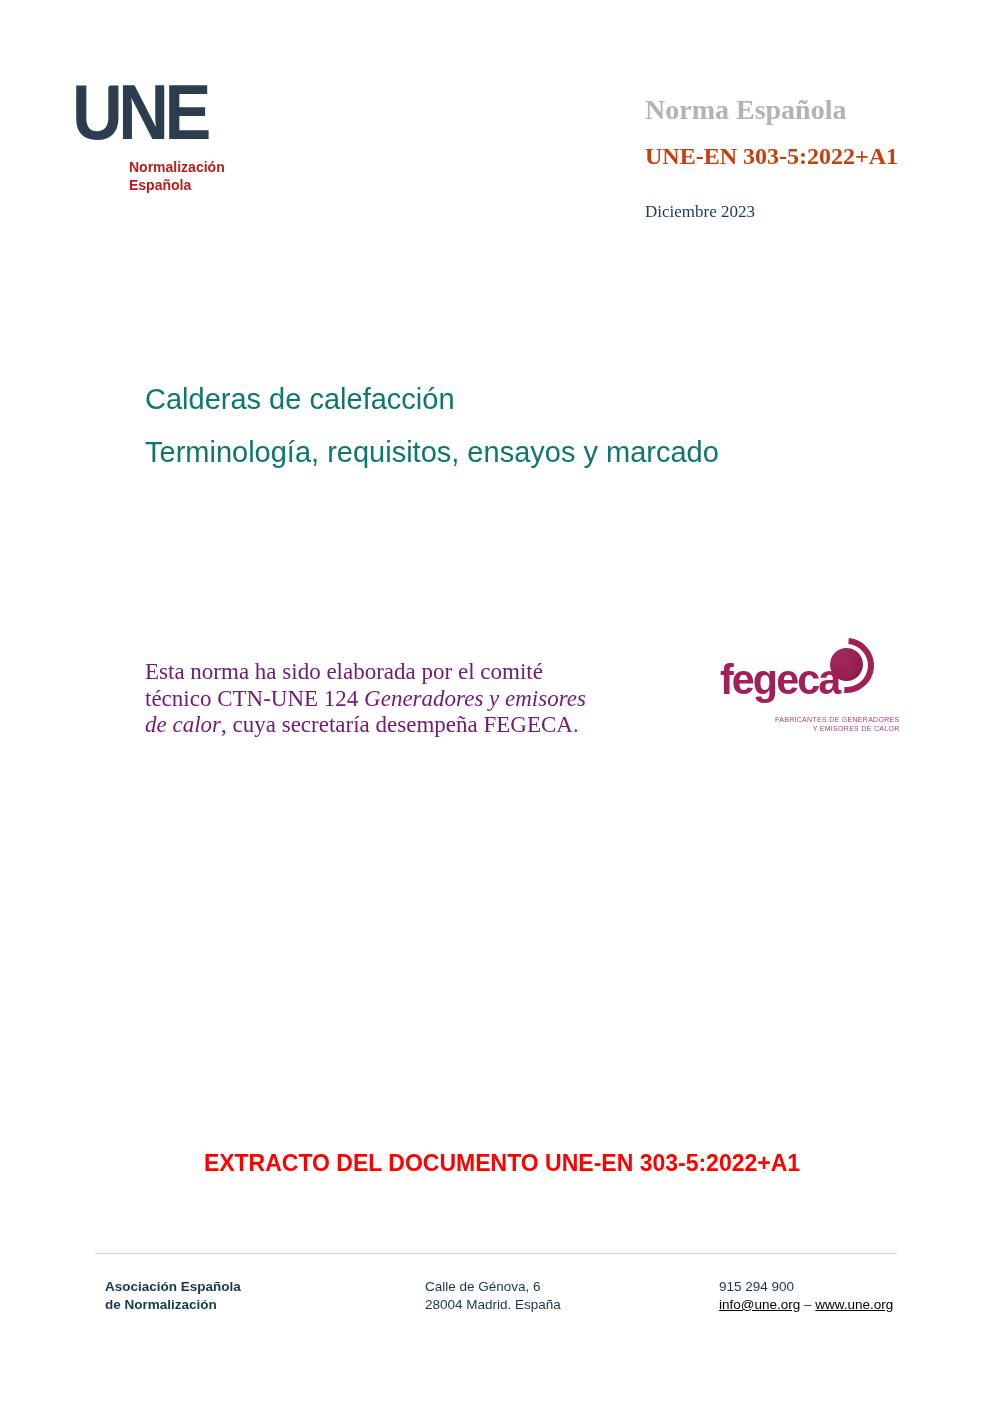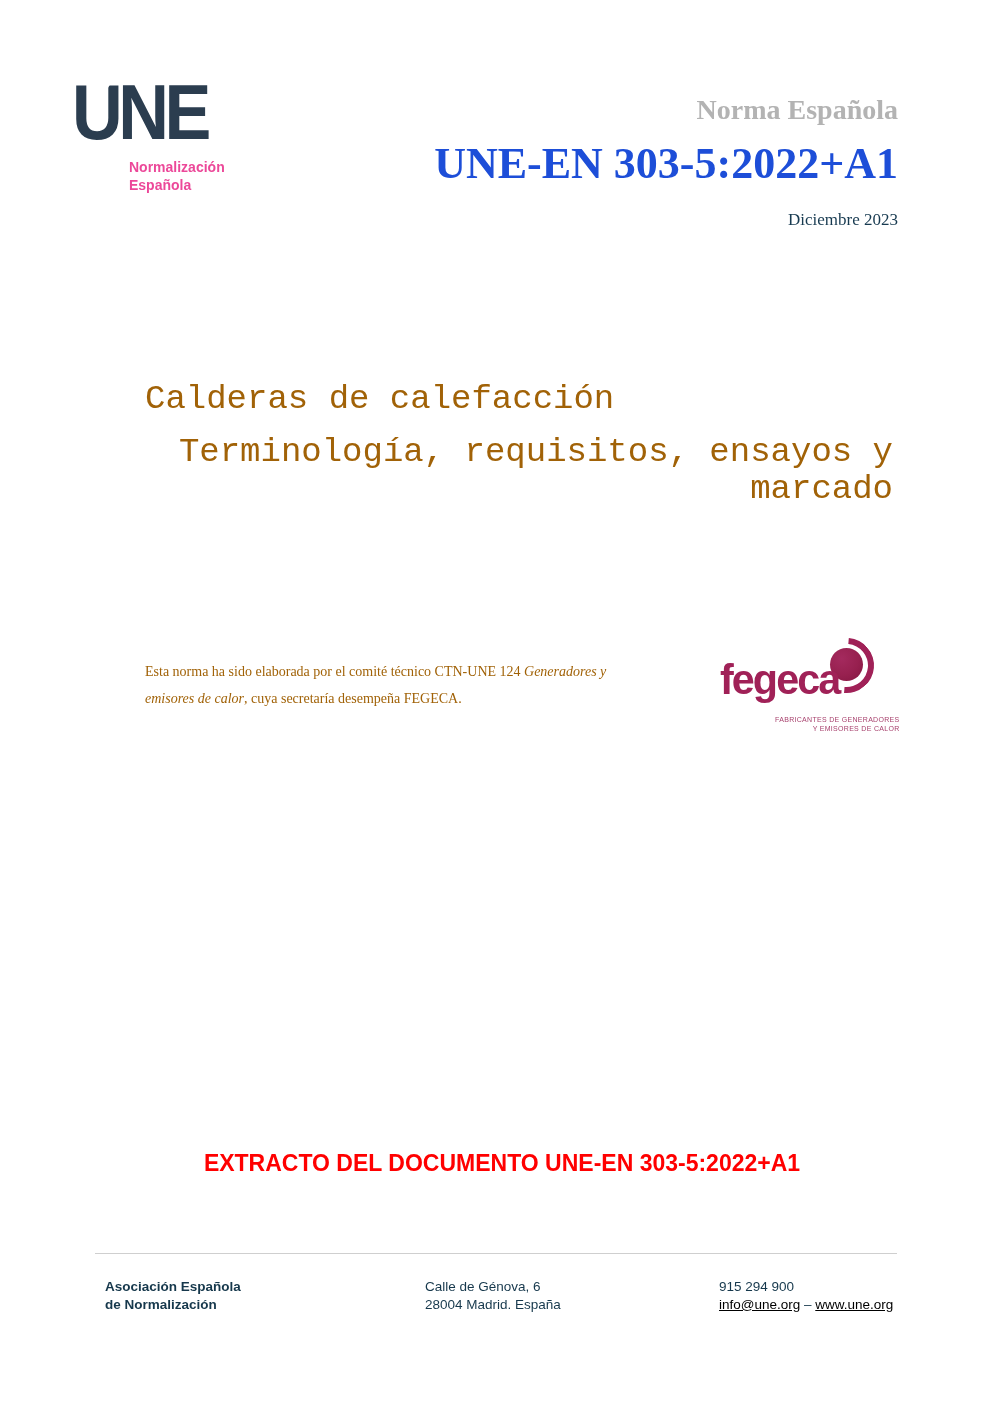--- a/index.html
+++ b/index.html
@@ -32,66 +32,65 @@
     width: 0; height: 0;
     border-top: 21px solid #ffffff;
     border-right: 15px solid transparent;
   }
   .une-subtitle {
     margin-top: 16px;
     margin-left: 57px;
     font-size: 14px;
     font-weight: bold;
     line-height: 17.5px;
-    color: #ec4899;
+    color: #b91c1c;
   }
 
   
   .header-right {
     right: 94px; top: 94px;
-    text-align: right;
     font-family: "Liberation Serif", serif;
   }
   .doc-type {
     font-size: 28px;
     font-weight: bold;
     color: #b3b3b3;
     line-height: 32px;
   }
   .doc-code {
-    font-size: 44px;
-    font-weight: bold;
-    color: #1d4ed8;
+    font-size: 24px;
+    font-weight: bold;
+    color: #c2410c;
     line-height: 36px;
-    margin-top: 20px;
+    margin-top: 12px;
   }
   .doc-date {
     font-size: 17px;
     color: #173a50;
     margin-top: 28px;
   }
 
   
   .title-block {
     left: 145px; top: 381px; width: 748px;
-    font-family: Liberation Mono, monospace;
-    font-size: 34px;
+    font-family: Liberation Sans, sans-serif;
+    font-size: 29px;
     line-height: 37px;
-    color: #a16207;
+    color: #0f766e;
   }
   .title-block p { margin-bottom: 16px; }
-  .title-block p:last-child { margin-top: 6px; margin-bottom: 0; text-align: right; }
+  .title-block p:last-child { margin-top: 6px; margin-bottom: 0; }
 
   
   .committee-note {
     left: 145px; top: 659px; width: 466px;
     font-family: "Liberation Serif", serif;
-    font-size: 14px;
+    font-size: 23px;
     line-height: 26.5px;
-    color: #a16207;
+    color: #701a75;
   }
 
   
   .fegeca-logo { left: 715px; top: 643px; width: 170px; height: 110px; text-align: right; }
   .fegeca-wordmark {
     position: absolute; left: 5px; top: 16px;
     font-family: "Liberation Sans", sans-serif;
     font-weight: bold;
     font-size: 43px;
     letter-spacing: -2px;

